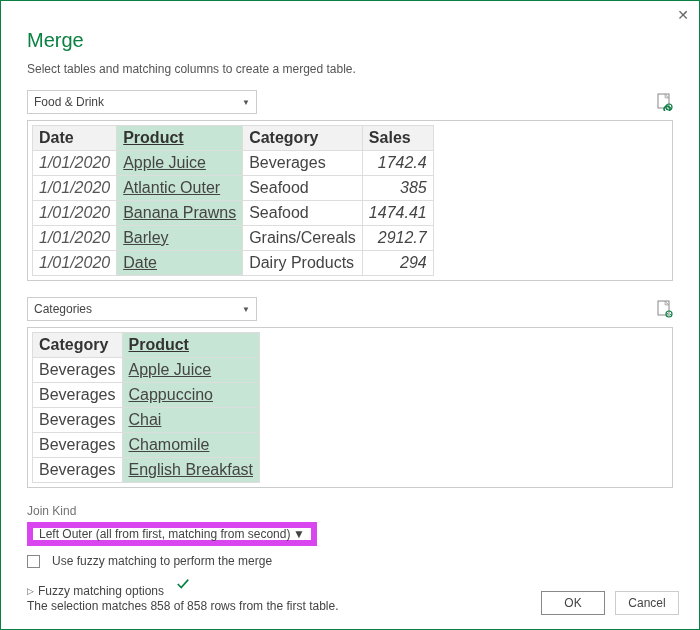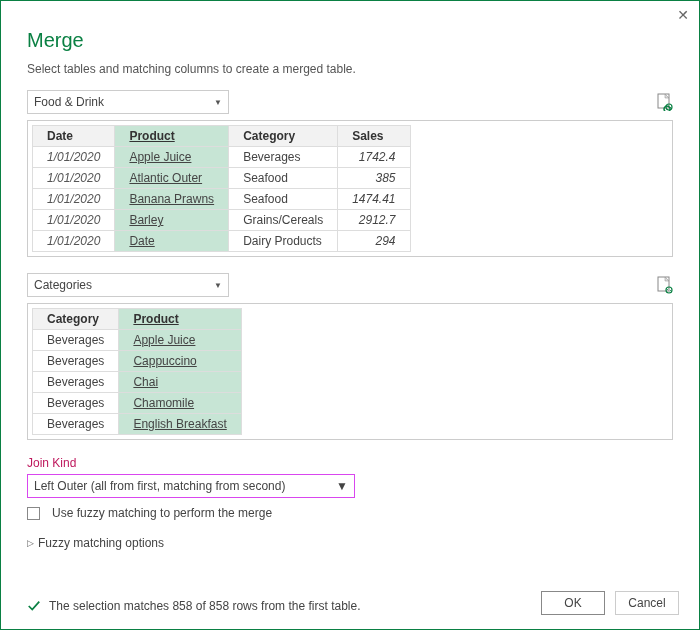--- a/index.html
+++ b/index.html
@@ -38,21 +38,21 @@
     color: #555;
     margin-bottom: 14px;
   }
   .dropdown-row {
     display: flex;
     justify-content: space-between;
     align-items: center;
     margin-bottom: 6px;
   }
   .dropdown {
-    width: 202px;
+    width: 230px;
     height: 24px;
     border: 1px solid #ccc;
     display: flex;
     align-items: center;
     justify-content: space-between;
     padding: 0 6px;
     cursor: pointer;
     background: #fff;
   }
   .dropdown .arrow {
@@ -67,46 +67,46 @@
   .table-wrap {
     border: 1px solid #ccc;
     padding: 4px;
     margin-bottom: 16px;
   }
   table {
     border-collapse: collapse;
   }
   th, td {
     border: 1px solid #ddd;
-    padding: 3px 14px;
+    padding: 3px 6px;
     text-align: left;
     height: 20px;
-    font-size: 12px;
+    font-size: 16px;
     color: #444;
     white-space: nowrap;
   }
   th {
     background: #f2f2f2;
     font-weight: 600;
     color: #333;
   }
   th.sel, td.sel {
     background: #c7e5d5;
     text-decoration: underline;
   }
   td.date { font-style: italic; color: #555; }
   td.num { text-align: right; font-style: italic; }
   .label {
-    color: #be185d;
+    color: #737373;
     margin: 6px 0 4px 0;
   }
   .join-dropdown {
-    width: 328px;
+    width: 290px;
     height: 24px;
-    border: 1px solid #d946ef;
+    border: 6px solid #d946ef;
     display: flex;
     align-items: center;
     justify-content: space-between;
     padding: 0 6px;
     cursor: pointer;
     background: #fff;
     margin-bottom: 8px;
   }
   .checkbox-row {
     display: flex;
@@ -129,20 +129,21 @@
     margin-bottom: 16px;
   }
   .expander .tri { font-size: 9px; color: #666; }
   .status-row {
     display: flex;
     align-items: center;
     gap: 8px;
     position: absolute;
     bottom: 16px;
     left: 26px;
+    flex-direction: column;
   }
   .check-icon {
     width: 14px;
     height: 14px;
   }
   .footer-btns {
     position: absolute;
     bottom: 14px;
     right: 20px;
     display: flex;

